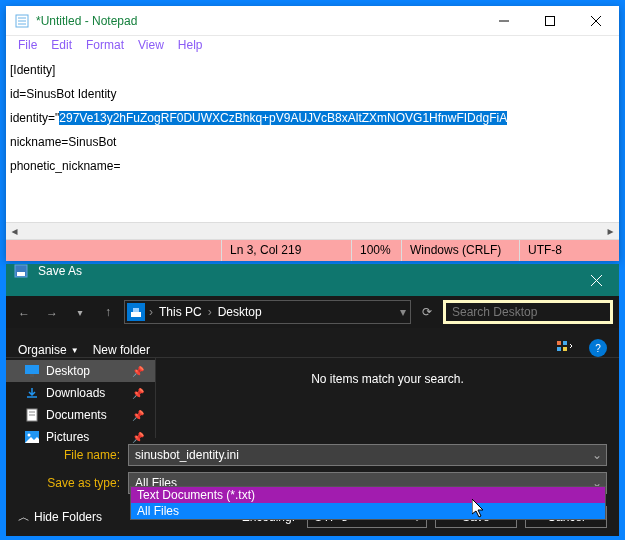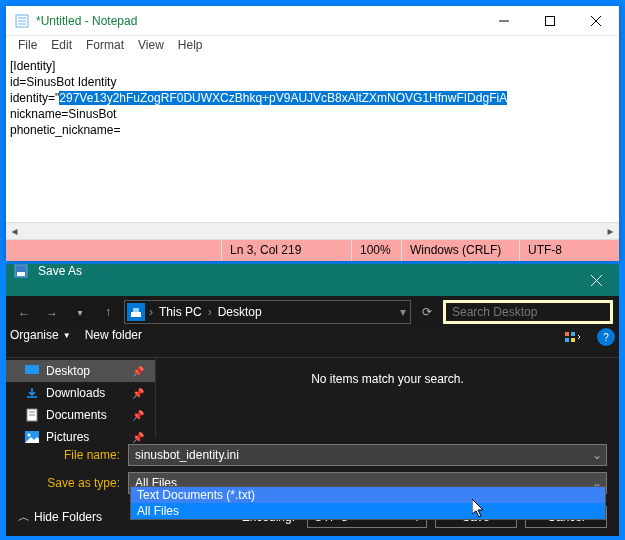--- a/index.html
+++ b/index.html
@@ -6,22 +6,22 @@
 body{background:#0a84ff;width:625px;height:540px;overflow:hidden;position:relative}
 
 
 .notepad{position:absolute;top:6px;left:6px;width:613px;height:254px;background:#fff;box-shadow:0 2px 8px rgba(0,0,0,.3)}
 .np-titlebar{height:30px;display:flex;align-items:center;padding-left:8px;background:#fff;border-bottom:1px solid #e8e8e8}
 .np-titlebar .icon{width:16px;height:16px;margin-right:6px;display:flex;align-items:center;justify-content:center}
 .np-titlebar .title{flex:1;color:#15803d}
 .np-controls{display:flex}
 .np-controls div{width:46px;height:30px;display:flex;align-items:center;justify-content:center;color:#000}
 .np-menu{height:20px;display:flex;gap:2px;padding:0 6px;background:#fff}
-.np-menu span{padding:2px 6px;color:#404040}
-.np-body{padding:2px 4px;font-family:Consolas,monospace;font-size:13px;line-height:16px;height:166px;overflow:hidden;white-space:pre}
+.np-menu span{padding:2px 6px;color:#8b5cf6}
+.np-body{padding:2px 4px;font-family:Consolas,monospace;font-size:13px;line-height:24px;height:166px;overflow:hidden;white-space:pre}
 .np-body .sel{background:#0078d7;color:#fff}
 .np-scroll{height:17px;background:#f0f0f0;display:flex;align-items:center;border-top:1px solid #ddd}
 .np-scroll .arrow{width:17px;height:17px;display:flex;align-items:center;justify-content:center;color:#555}
 .np-scroll .track{flex:1}
 .np-status{height:22px;display:flex;border-top:1px solid #ddd;background:#fca5a5}
 .np-status span{padding:3px 8px;border-left:1px solid #ddd;color:#000}
 .np-status .spacer{flex:1;border:0}
 
 
 .saveas{position:absolute;top:264px;left:6px;width:613px;height:272px;background:#1b1b1b;color:#fff}
@@ -29,39 +29,39 @@
 .sa-titlebar .icon{width:16px;height:16px;margin-right:8px}
 .sa-titlebar .title{flex:1;color:#fff}
 .sa-titlebar .close{width:46px;height:32px;display:flex;align-items:center;justify-content:center;color:#fff}
 .sa-nav{height:32px;display:flex;align-items:center;background:#191919;padding:0 6px;gap:4px}
 .sa-nav .nb{width:24px;height:24px;display:flex;align-items:center;justify-content:center;color:#aaa}
 .sa-addr{flex:1;height:24px;background:#191919;border:1px solid #555;display:flex;align-items:center;padding:0 2px;gap:4px}
 .sa-addr .ic{width:18px;height:18px;background:#0078d7;display:flex;align-items:center;justify-content:center}
 .sa-addr .crumb{color:#fff;padding:0 2px}
 .sa-addr .sep{color:#888}
 .sa-search{width:170px;height:24px;background:#191919;border:3px solid #fef9c3;display:flex;align-items:center;padding:0 6px;color:#777}
-.sa-toolbar{height:30px;display:flex;align-items:flex-start;padding:0 4px;gap:14px;border-bottom:1px solid #333}
+.sa-toolbar{height:30px;display:flex;align-items:flex-end;padding:0 12px;gap:14px;border-bottom:1px solid #333}
 .sa-toolbar .btn{color:#fff;display:flex;align-items:center;gap:4px}
 .sa-toolbar .spacer{flex:1}
 .sa-toolbar .ic{width:20px;height:20px;display:flex;align-items:center;justify-content:center;color:#fff}
 .sa-toolbar .help{width:18px;height:18px;border-radius:50%;background:#0078d7;display:flex;align-items:center;justify-content:center;font-size:10px}
 .sa-body{display:flex;height:80px}
 .sa-tree{width:150px;border-right:1px solid #333;padding:2px 0}
 .sa-tree .item{height:22px;display:flex;align-items:center;padding-left:18px;gap:6px;color:#fff}
 .sa-tree .item.sel{background:#505050}
 .sa-tree .pin{margin-left:auto;margin-right:10px;color:#888;font-size:10px}
 .sa-tree .fic{width:16px;height:16px;display:flex;align-items:center;justify-content:center}
 .sa-main{flex:1;display:flex;align-items:flex-start;justify-content:center;padding-top:14px;color:#fff}
 .sa-form{padding:6px 12px 0 12px}
 .sa-row{display:flex;align-items:center;margin-bottom:6px}
 .sa-row label{width:110px;text-align:right;padding-right:8px;color:#eab308}
 .sa-row .field{flex:1;height:22px;background:#404040;border:1px solid #777;color:#fff;padding:0 6px;display:flex;align-items:center;position:relative}
 .sa-row .field.open{background:#4a4a4a}
 .sa-row .chev{position:absolute;right:4px;color:#aaa}
-.sa-dropdown{position:absolute;background:#3b82f6;border:1px solid #555;width:476px;left:130px;top:486px;z-index:10}
+.sa-dropdown{position:absolute;background:#a21caf;border:1px solid #555;width:476px;left:130px;top:486px;z-index:10}
 .sa-dropdown .opt{height:16px;padding:0 6px;display:flex;align-items:center;color:#fff;font-size:12px}
 .sa-dropdown .opt.sel{background:#0a84ff}
 .sa-bottom{display:flex;align-items:center;padding:6px 12px;gap:8px}
 .sa-bottom .hf{display:flex;align-items:center;gap:4px;color:#fff}
 .sa-bottom .spacer{flex:1}
 .sa-bottom .enc-l{color:#fff;margin-right:4px}
 .sa-bottom .enc{width:120px;height:22px;border:1px solid #777;background:#191919;display:flex;align-items:center;padding:0 6px;color:#fff;position:relative}
 .sa-bottom .enc .chev{position:absolute;right:4px;color:#aaa}
 .sa-bottom .abtn{width:82px;height:22px;border:1px solid #777;background:#191919;display:flex;align-items:center;justify-content:center;color:#fff}
 .cursor{position:absolute;left:472px;top:499px;z-index:20;pointer-events:none}

